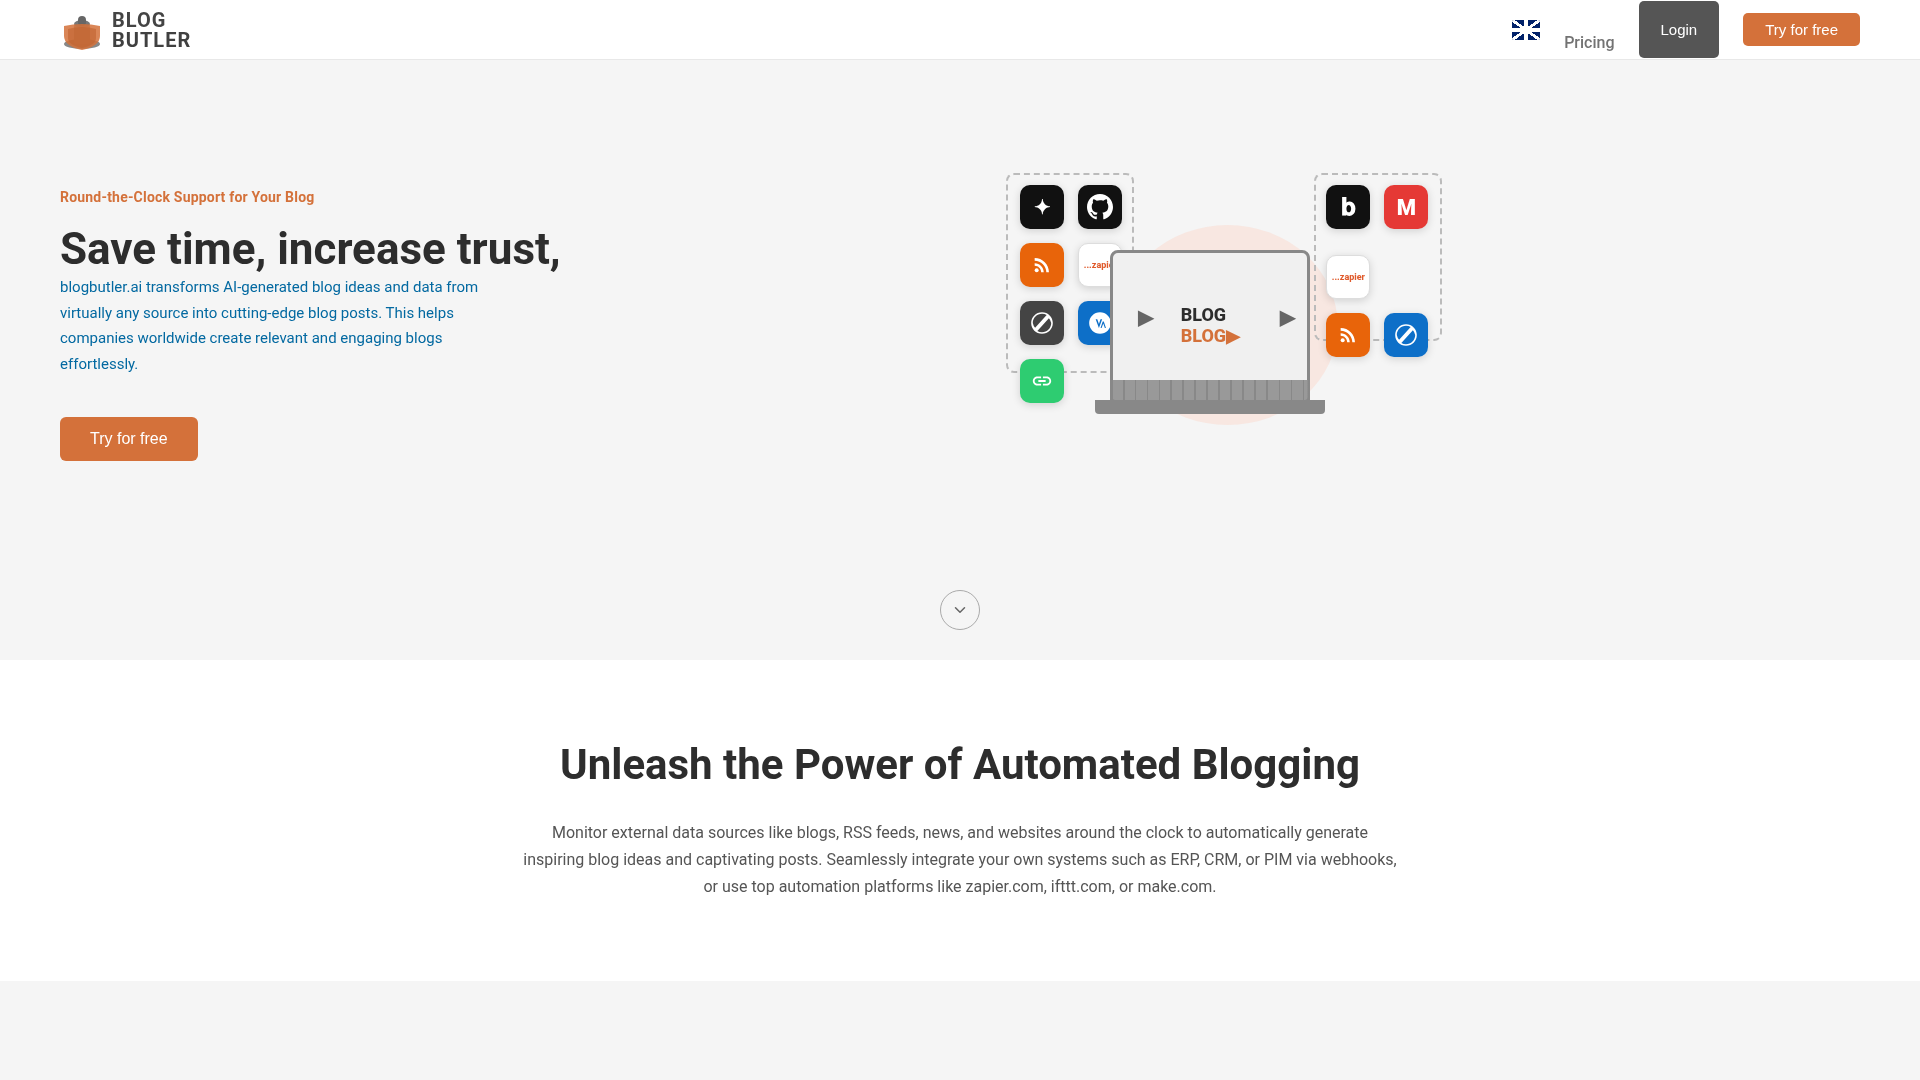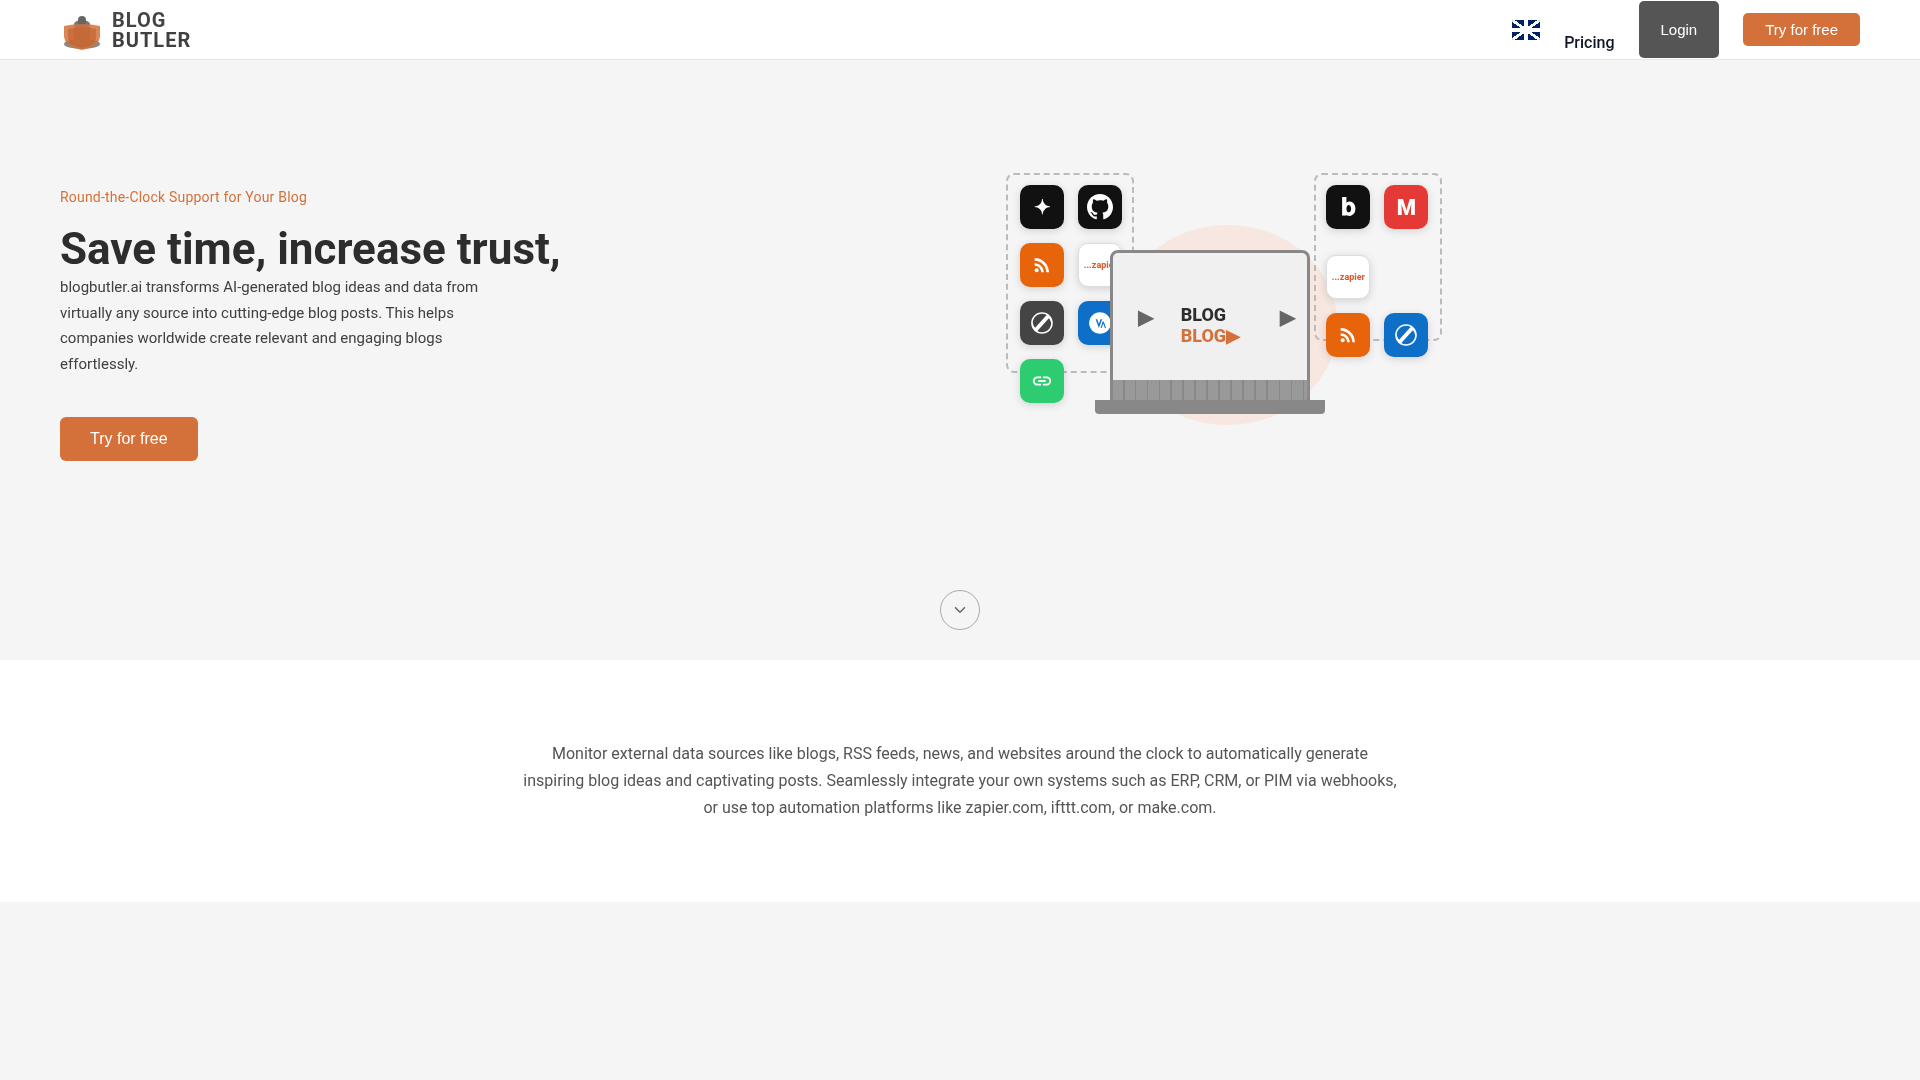--- a/index.html
+++ b/index.html
@@ -47,21 +47,21 @@
       font-weight: 700;
       color: #404040;
       letter-spacing: 1px;
     }
     .nav-right {
       display: flex;
       align-items: center;
       gap: 24px;
     }
     .nav-pricing {
-      color: #0f172a;
+      color: #737373;
       font-size: 16px;
       font-weight: 500;
       cursor: pointer;
       text-decoration: none;
       margin-top: 25px;
     }
     .btn-login {
       background: #555;
       color: #fff;
       border: none;
@@ -90,33 +90,33 @@
       align-items: center;
       justify-content: space-between;
       min-height: 520px;
     }
     .hero-left {
       max-width: 520px;
     }
     .hero-tagline {
       color: #d4713a;
       font-size: 14px;
-      font-weight: 400;
+      font-weight: 700;
       margin-bottom: 18px;
       letter-spacing: 0.2px;
     }
     .hero-title {
       font-size: 44px;
       font-weight: 700;
       color: #2d2d2d;
       line-height: 1.2;
     }
     .hero-desc {
       font-size: 15px;
-      color: #404040;
+      color: #0369a1;
       line-height: 1.7;
       margin-bottom: 40px;
       max-width: 460px;
     }
     .btn-try-hero {
       background: #d4713a;
       color: #fff;
       border: none;
       padding: 13px 30px;
       border-radius: 6px;
@@ -438,14 +438,15 @@
 
 <div class="scroll-down-section">
   <button class="scroll-btn">
     <svg width="18" height="18" viewBox="0 0 24 24" fill="none" stroke="#666" stroke-width="2" stroke-linecap="round" stroke-linejoin="round">
       <polyline points="6 9 12 15 18 9"></polyline>
     </svg>
   </button>
 </div>
 
 <section class="section2">
+  <h2 class="section2-title">Unleash the Power of Automated Blogging</h2>
   <p class="section2-desc">Monitor external data sources like blogs, RSS feeds, news, and websites around the clock to automatically generate inspiring blog ideas and captivating posts. Seamlessly integrate your own systems such as ERP, CRM, or PIM via webhooks, or use top automation platforms like zapier.com, ifttt.com, or make.com.</p>
 </section>
 
 </body></html>

